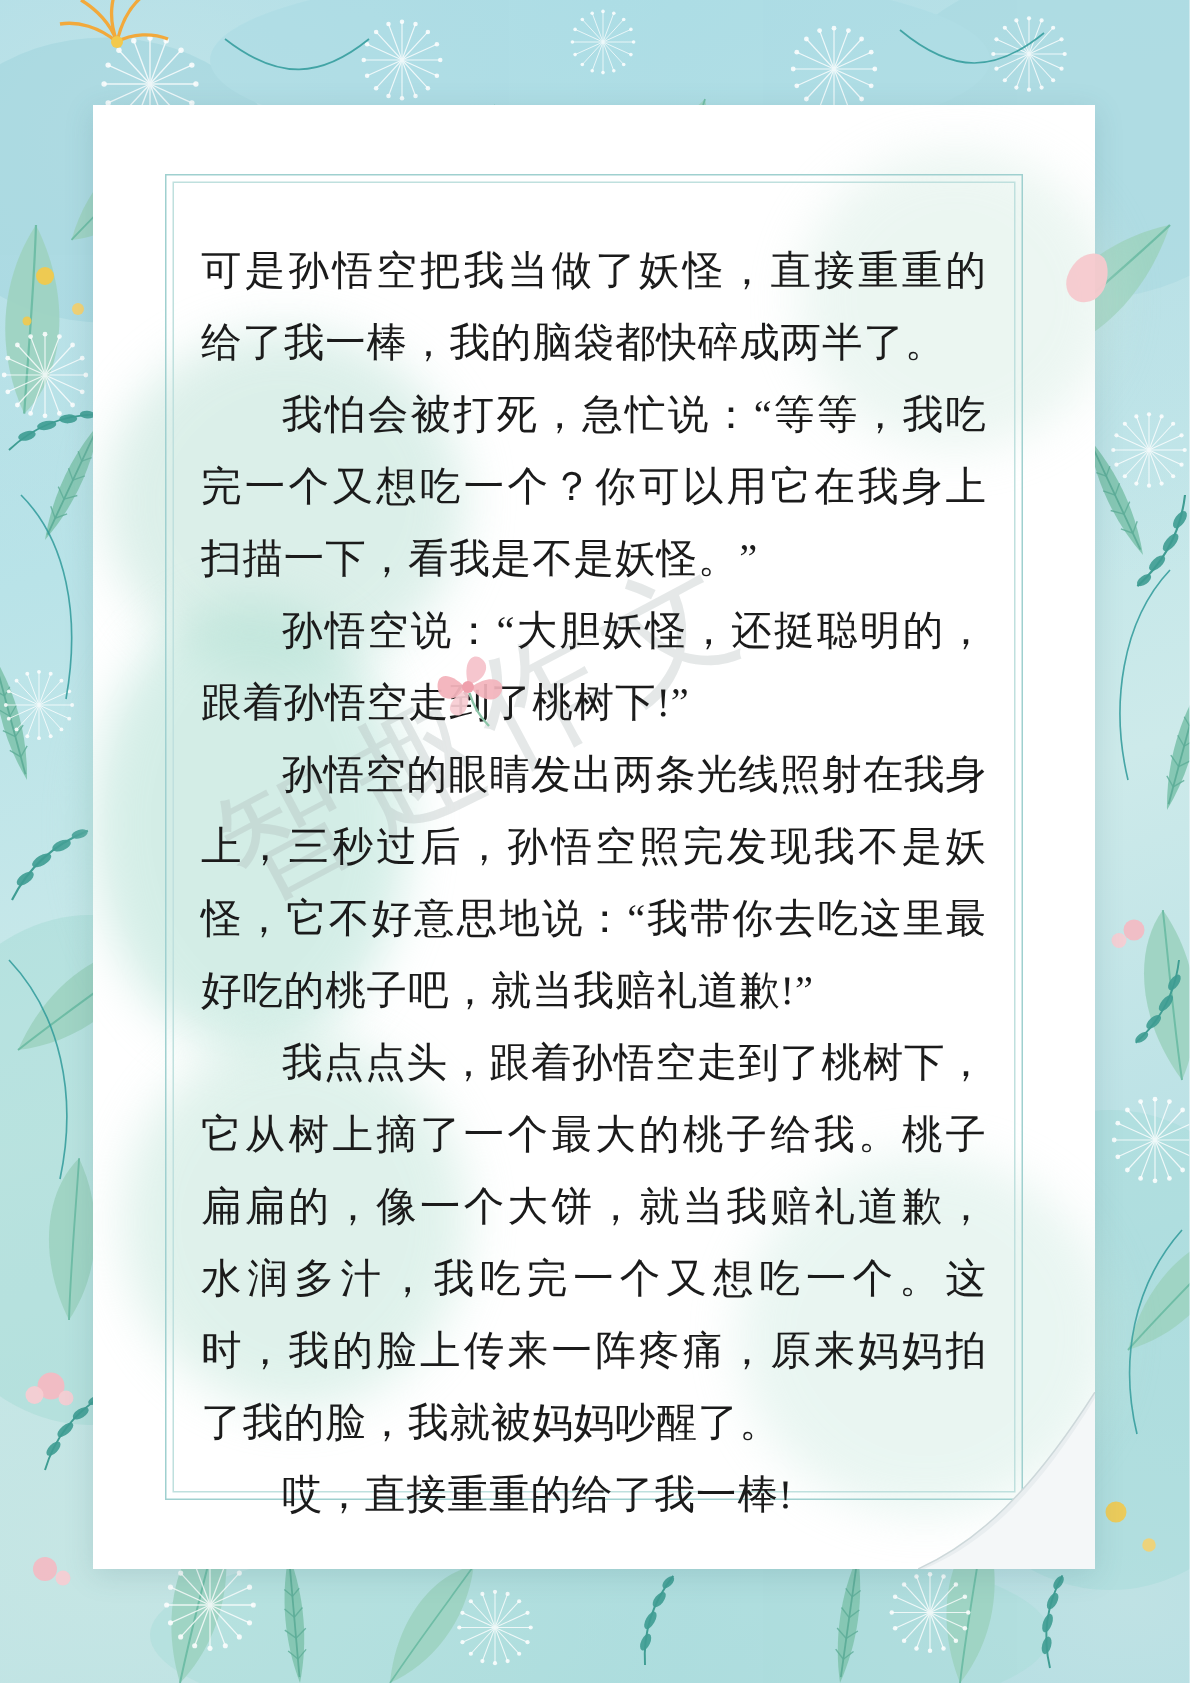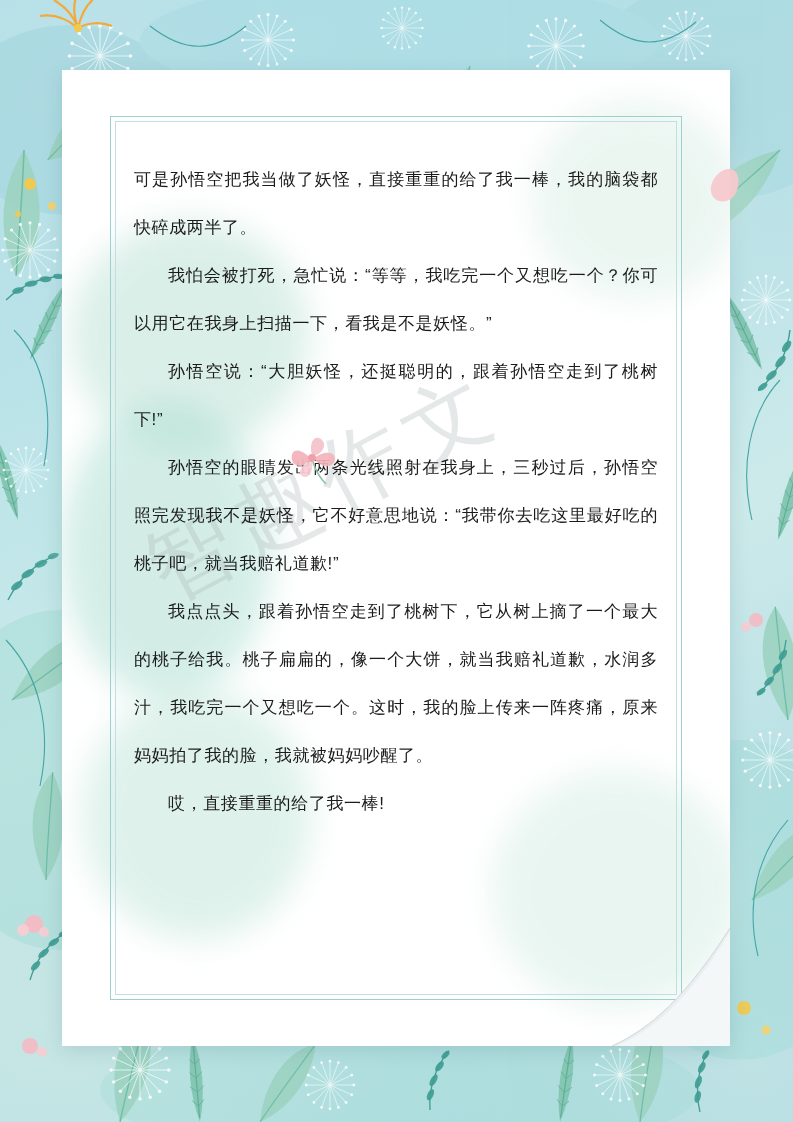--- a/index.html
+++ b/index.html
@@ -91,22 +91,22 @@
     line-height: 1.15;
     user-select: none;
   }
 
   
   .body-text {
     position: absolute;
     left: 72px;
     top: 86px;
     width: 524px;
-    font-family: Liberation Sans, sans-serif;
-    font-size: 17px;
+    font-family: Liberation Serif, serif;
+    font-size: 27px;
     line-height: 48px;
     color: #1b1b1b;
     letter-spacing: 0.6px;
   }
   .body-text p {
     margin: 0;
     text-align: justify;
     text-justify: inter-character;
   }
   .body-text p.indent { text-indent: 2em; }

